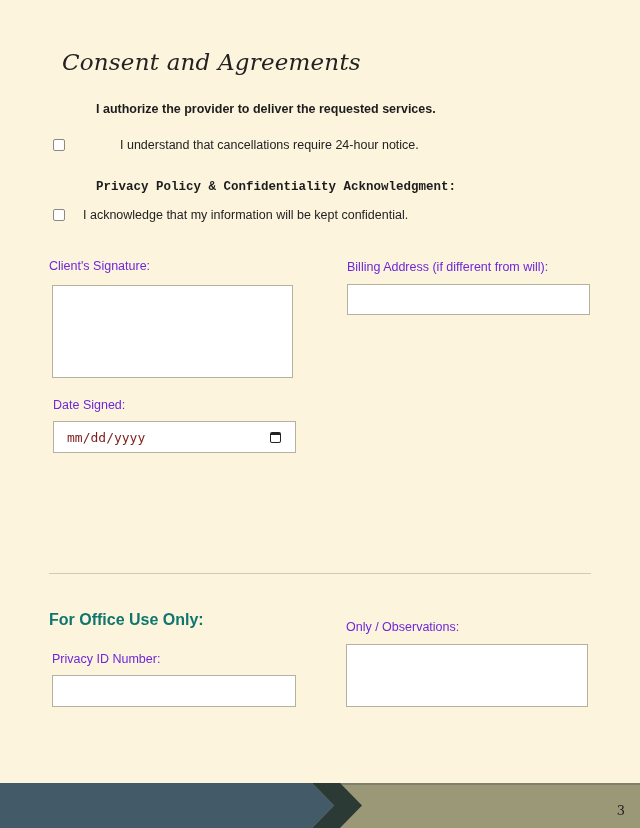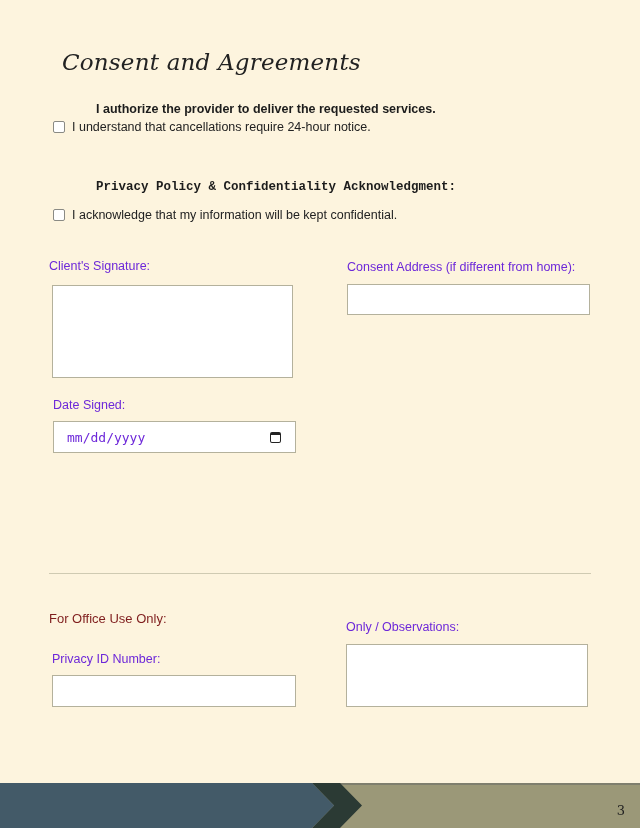--- a/index.html
+++ b/index.html
@@ -18,51 +18,51 @@
   .check-row { display:flex; align-items:center; font-size:12.5px; color:#222; }
   .cb {
     width:12px; height:12px; border:1px solid #8a8a84; border-radius:2px;
     background:#fff; margin-right:7px; box-sizing:border-box;
   }
   .label { font-size:12.5px; color:#6d28d9; }
   .box { background:#fff; border:1px solid #b4b19c; box-sizing:border-box; }
   .date-box {
     display:flex; align-items:center; justify-content:space-between;
     padding:0 14px 0 13px; font-family:"DejaVu Sans Mono","Liberation Mono",monospace;
-    font-size:13px; color:#6d28d9;
+    font-size:13px; color:#7f1d1d;
   }
   .cal-icon { width:11px; height:11px; border:1.5px solid #222; border-top-width:3px; border-radius:2px; box-sizing:border-box; }
   .divider { left:49px; top:573px; width:542px; height:1px; background:#cfcab2; }
-  .office-title { font-weight:normal; font-size:13px; color:#7f1d1d; }
+  .office-title { font-weight:bold; font-size:16px; color:#0f766e; }
   .footer { left:0; top:783px; width:640px; height:45px; background:#9b9878; }
   .page-num { right:15px; top:803px; font-family:"DejaVu Serif","Liberation Serif",serif; font-size:13px; color:#222; }
 </style>
 </head>
 <body>
 
 <div class="abs title">Consent and Agreements</div>
 
 <div class="abs bold-line" style="left:53px; top:102px;">I authorize the provider to deliver the requested services.</div>
 
-<div class="abs check-row" style="left:53px; top:120px;">
+<div class="abs check-row" style="left:53px; top:138px;gap:48px;">
   <span class="cb"></span>
   <span>I understand that cancellations require 24-hour notice.</span>
 </div>
 
 <div class="abs bold-line" style="left:53px; top:180px;font-family:Liberation Mono, monospace;">Privacy Policy &amp; Confidentiality Acknowledgment:</div>
 
-<div class="abs check-row" style="left:53px; top:208px;">
+<div class="abs check-row" style="left:53px; top:208px;gap:11px;">
   <span class="cb"></span>
   <span>I acknowledge that my information will be kept confidential.</span>
 </div>
 
 <div class="abs label" style="left:49px; top:259px;">Client's Signature:</div>
 <div class="abs box" style="left:52px; top:285px; width:241px; height:93px;"></div>
 
-<div class="abs label" style="left:347px; top:260px;">Consent Address (if different from home):</div>
+<div class="abs label" style="left:347px; top:260px;">Billing Address (if different from will):</div>
 <div class="abs box" style="left:347px; top:284px; width:243px; height:31px;"></div>
 
 <div class="abs label" style="left:53px; top:398px;">Date Signed:</div>
 <div class="abs box date-box" style="left:53px; top:421px; width:243px; height:32px;">
   <span>mm/dd/yyyy</span>
   <span class="cal-icon"></span>
 </div>
 
 <div class="abs divider"></div>
 

